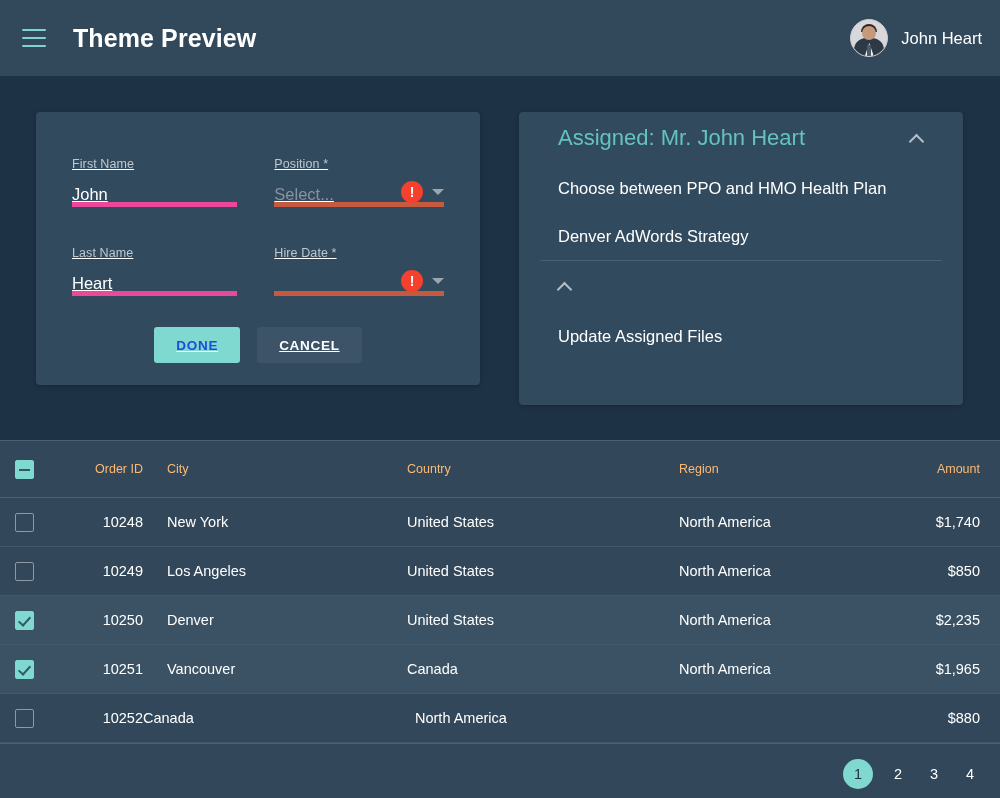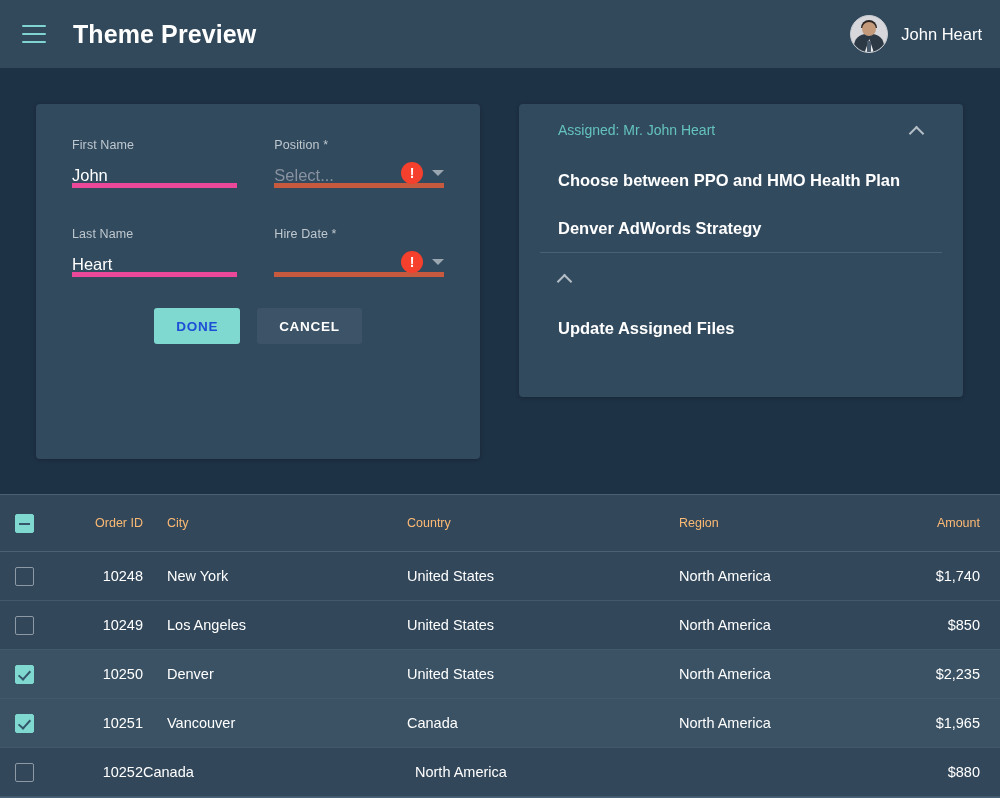--- a/index.html
+++ b/index.html
@@ -12,21 +12,21 @@
 
   body {
     background: #1e3246;
     font-family: "Liberation Sans", sans-serif;
     color: #ffffff;
     -webkit-font-smoothing: antialiased;
   }
 
   
   .app-header {
-    height: 68px;
+    height: 76px;
     background: #32495c;
     display: flex;
     align-items: center;
     padding: 0 18px 0 22px;
     position: relative;
   }
 
   .hamburger {
     width: 24px;
     height: 18px;
@@ -128,22 +128,23 @@
   }
 
   .card {
     background: #324a5e;
     border-radius: 4px;
     box-shadow: 0 1px 4px rgba(0,0,0,0.25);
   }
 
   .form-card {
     width: 444px;
-    height: 355px;
-    padding: 34px 36px 0 36px;
+    height: 273px;
+    padding: 45px 36px 0 36px;
+    text-decoration: underline;
   }
 
   
   .form-grid {
     display: flex;
     gap: 0;
   }
   .form-col { width: 190px; }
   .form-col.right { margin-left: 37px; width: 195px; }
 
@@ -238,21 +239,21 @@
 
   .acc-header {
     height: 52px;
     display: flex;
     align-items: center;
     justify-content: space-between;
     cursor: pointer;
     padding: 0 19px 0 18px;
   }
   .acc-title {
-    font-size: 14px;
+    font-size: 22px;
     color: #64c3bc;
   }
   .chev-up {
     width: 13px; height: 13px;
     position: relative;
   }
   .chev-up::before {
     content: "";
     position: absolute;
     left: 1px; top: 4px;
@@ -262,21 +263,20 @@
     transform: rotate(45deg);
   }
 
   .acc-item {
     height: 48px;
     display: flex;
     align-items: center;
     font-size: 16.5px;
     color: #ffffff;
     padding: 0 18px;
-    font-weight: bold;
   }
 
   
   .grid-wrap {
     margin-top: 35px;
     background: #32475a;
     border-top: 1px solid #4a6074;
   }
 
   .grid-row {

